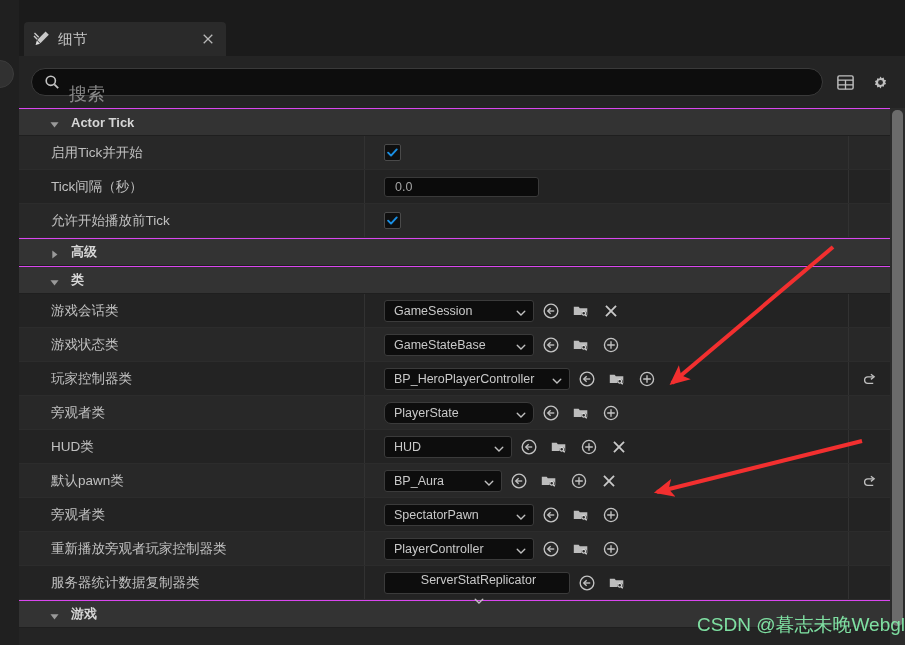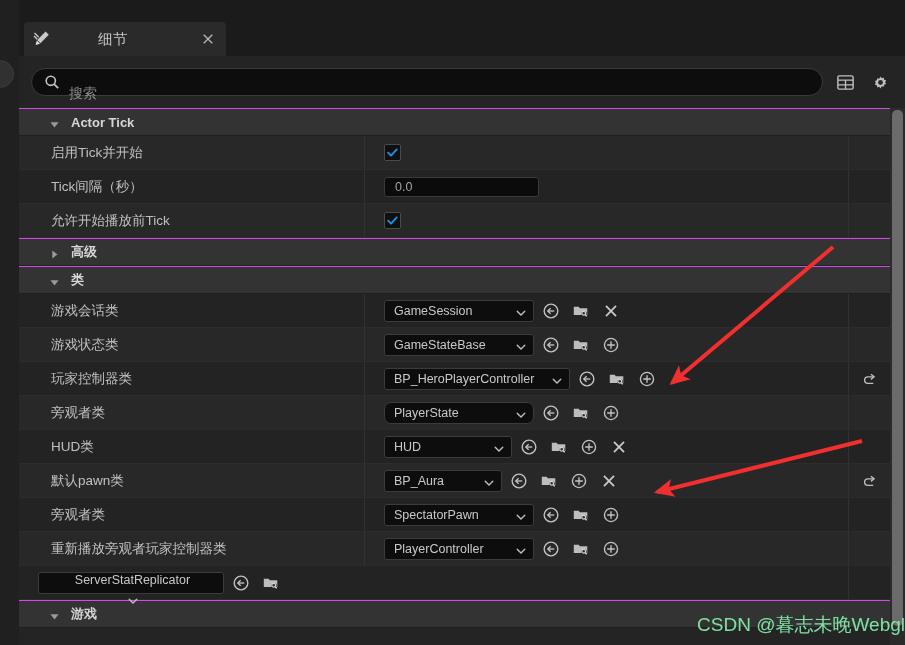--- a/index.html
+++ b/index.html
@@ -24,21 +24,21 @@
 
   
   .tabbar {
     position: absolute; left: 19px; top: 0; width: 886px; height: 56px;
     background: #1b1b1b;
   }
   .tab {
     position: absolute; left: 5px; top: 22px; width: 202px; height: 34px;
     background: #2a2a2a;
     border-top-left-radius: 4px; border-top-right-radius: 4px;
-    display: flex; align-items: center; padding: 0 9px; gap: 40px;
+    display: flex; align-items: center; padding: 0 9px;
   }
   .tab-icon { width: 18px; height: 18px; flex: 0 0 18px; margin-right: 7px; }
   .tab-title {
     color: #c8c8c8; font-size: 14.5px; letter-spacing: .5px; flex: 1;
   }
   .tab-close {
     width: 18px; height: 18px; color: #b5b5b5; font-size: 14px;
     display: flex; align-items: center; justify-content: center; cursor: pointer;
   }
 
@@ -46,21 +46,21 @@
   .searchrow {
     position: absolute; left: 19px; top: 56px; width: 886px; height: 52px;
     background: #242424; display: flex; align-items: center; padding: 0 12px;
   }
   .searchbox {
     flex: 1; height: 28px; background: #0d0d0d;
     border: 1px solid #3a3a3a; border-radius: 14px;
     display: flex; align-items: center; padding: 0 12px;
   }
   .search-icon { width: 16px; height: 16px; flex: 0 0 16px; margin-right: 9px; }
-  .search-placeholder { color: #8a8a8a; font-size: 14px; margin-top: 24px; }
+  .search-placeholder { color: #8a8a8a; font-size: 18px; margin-top: 24px; }
   .tool-icon {
     width: 26px; height: 26px; margin-left: 9px;
     display: flex; align-items: center; justify-content: center; cursor: pointer;
   }
 
   
   .list {
     position: absolute; left: 19px; top: 108px; width: 871px; height: 537px;
     background: #242424; overflow: hidden;
   }
@@ -516,20 +516,21 @@
           <div class="btn-icon">
             <svg viewBox="0 0 20 20" width="18" height="18">
               <circle cx="10" cy="10" r="7.3" stroke="#c3c3c3" stroke-width="1.5" fill="none"></circle>
               <path d="M10 5.8 V14.2 M5.8 10 H14.2" stroke="#c3c3c3" stroke-width="1.5"></path>
             </svg>
           </div>
         </div>
         <div class="row-reset"></div>
       </div>
       <div class="row alt">
+        <div class="row-label">服务器统计数据复制器类</div>
         <div class="row-value">
           <div class="combo" style="width: 186px; flex-direction: column;">
             <span class="combo-text">ServerStatReplicator</span>
             <span class="combo-arrow"><svg viewBox="0 0 14 14" width="12" height="12">
                 <path d="M2.6 5 L7 9.4 L11.4 5" stroke="#c0c0c0" stroke-width="1.6" fill="none" stroke-linecap="round"></path>
               </svg></span>
           </div>
           <div class="btn-icon">
             <svg viewBox="0 0 20 20" width="18" height="18">
               <circle cx="10" cy="10" r="7.6" stroke="#c3c3c3" stroke-width="1.5" fill="none"></circle>

